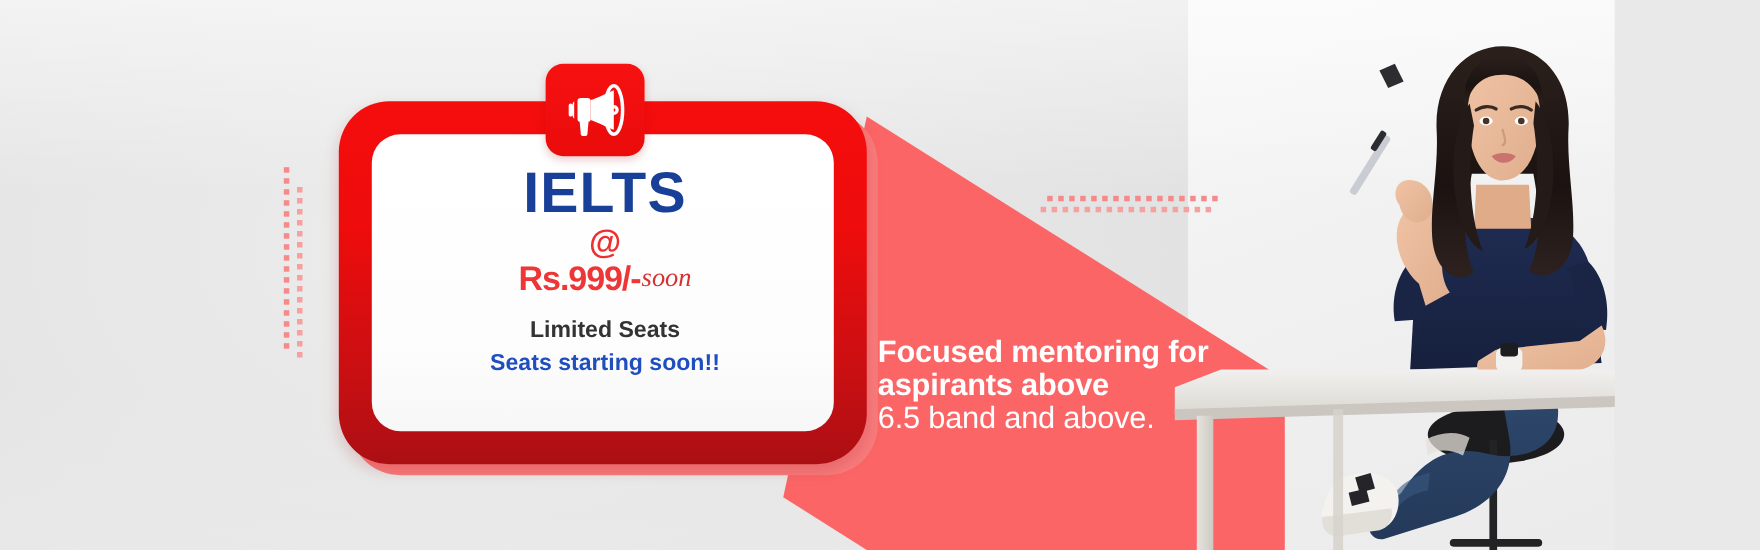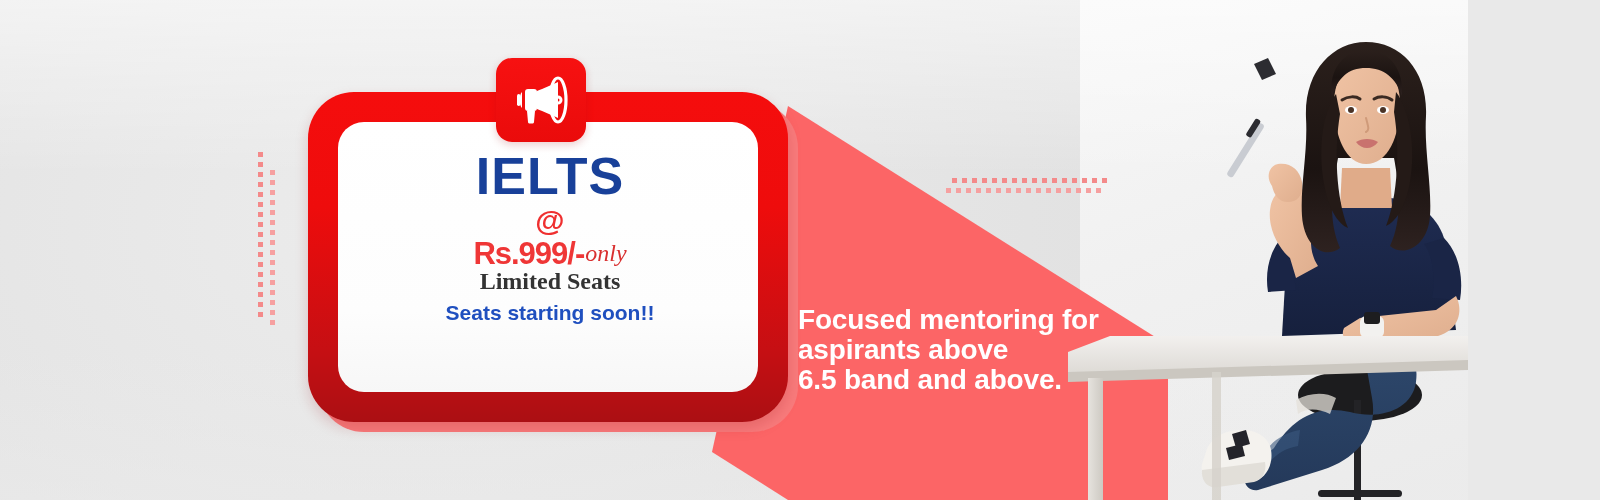--- a/index.html
+++ b/index.html
@@ -79,35 +79,35 @@
     display:flex;align-items:flex-end;justify-content:center;line-height:1;margin-top:2px;
   }
   .t-price{
     font-size:31px;font-weight:bold;color:#ef3636;letter-spacing:-1px;
   }
   .t-only{
     font-family:"Liberation Serif", serif;font-style:italic;
     font-size:24px;color:#d93030;margin-left:1px;position:relative;top:-4px;
   }
   .t-seats{
-    font-size:24px;font-weight:bold;color:#333333;line-height:1;font-family:Liberation Serif, serif;
+    font-size:21px;font-weight:bold;color:#333333;margin-top:20px;line-height:1;
   }
   .t-batch{
     font-size:21px;font-weight:bold;color:#1f4fbf;margin-top:9px;line-height:1;
   }
 
   
   .tail{position:absolute;left:300px;top:300px;width:260px;height:200px;}
 
   
   .promo{
     position:absolute;left:798px;top:305px;width:310px;color:#ffffff;
   }
   .promo-line{font-size:28px;line-height:30px;font-weight:600;letter-spacing:-.2px;}
-  .promo-line.bold{font-weight:bold;}
+  .promo-line.bold{font-weight:normal;}
 
   
   .photo{position:absolute;left:1060px;top:0;width:540px;height:500px;}
 </style>
 </head>
 <body>
 
 <div class="banner">
 
   <div class="photo-bg"></div>
@@ -213,21 +213,21 @@
     <div class="bubble-shadow"></div>
     <div class="bubble">
       <div class="bubble-inner"></div>
     </div>
 
     <div class="bubble-content">
       <div class="t-ielts">IELTS</div>
       <div class="t-at">@</div>
       <div class="price-row">
         <span class="t-price">Rs.999/-</span>
-        <span class="t-only">only</span>
+        <span class="t-only">soon</span>
       </div>
       <div class="t-seats">Limited Seats</div>
       <div class="t-batch">Seats starting soon!!</div>
     </div>
 
     <div class="mega-badge">
       <svg width="56" height="48" viewBox="0 0 56 48">
         <g fill="#ffffff">
           <ellipse cx="45" cy="24" rx="8" ry="22" fill="none" stroke="#ffffff" stroke-width="3.2"></ellipse>
           <path d="M 45 6 C 40 8 30 13 24 15 L 24 33 C 30 35 40 40 45 42 Z"></path>

